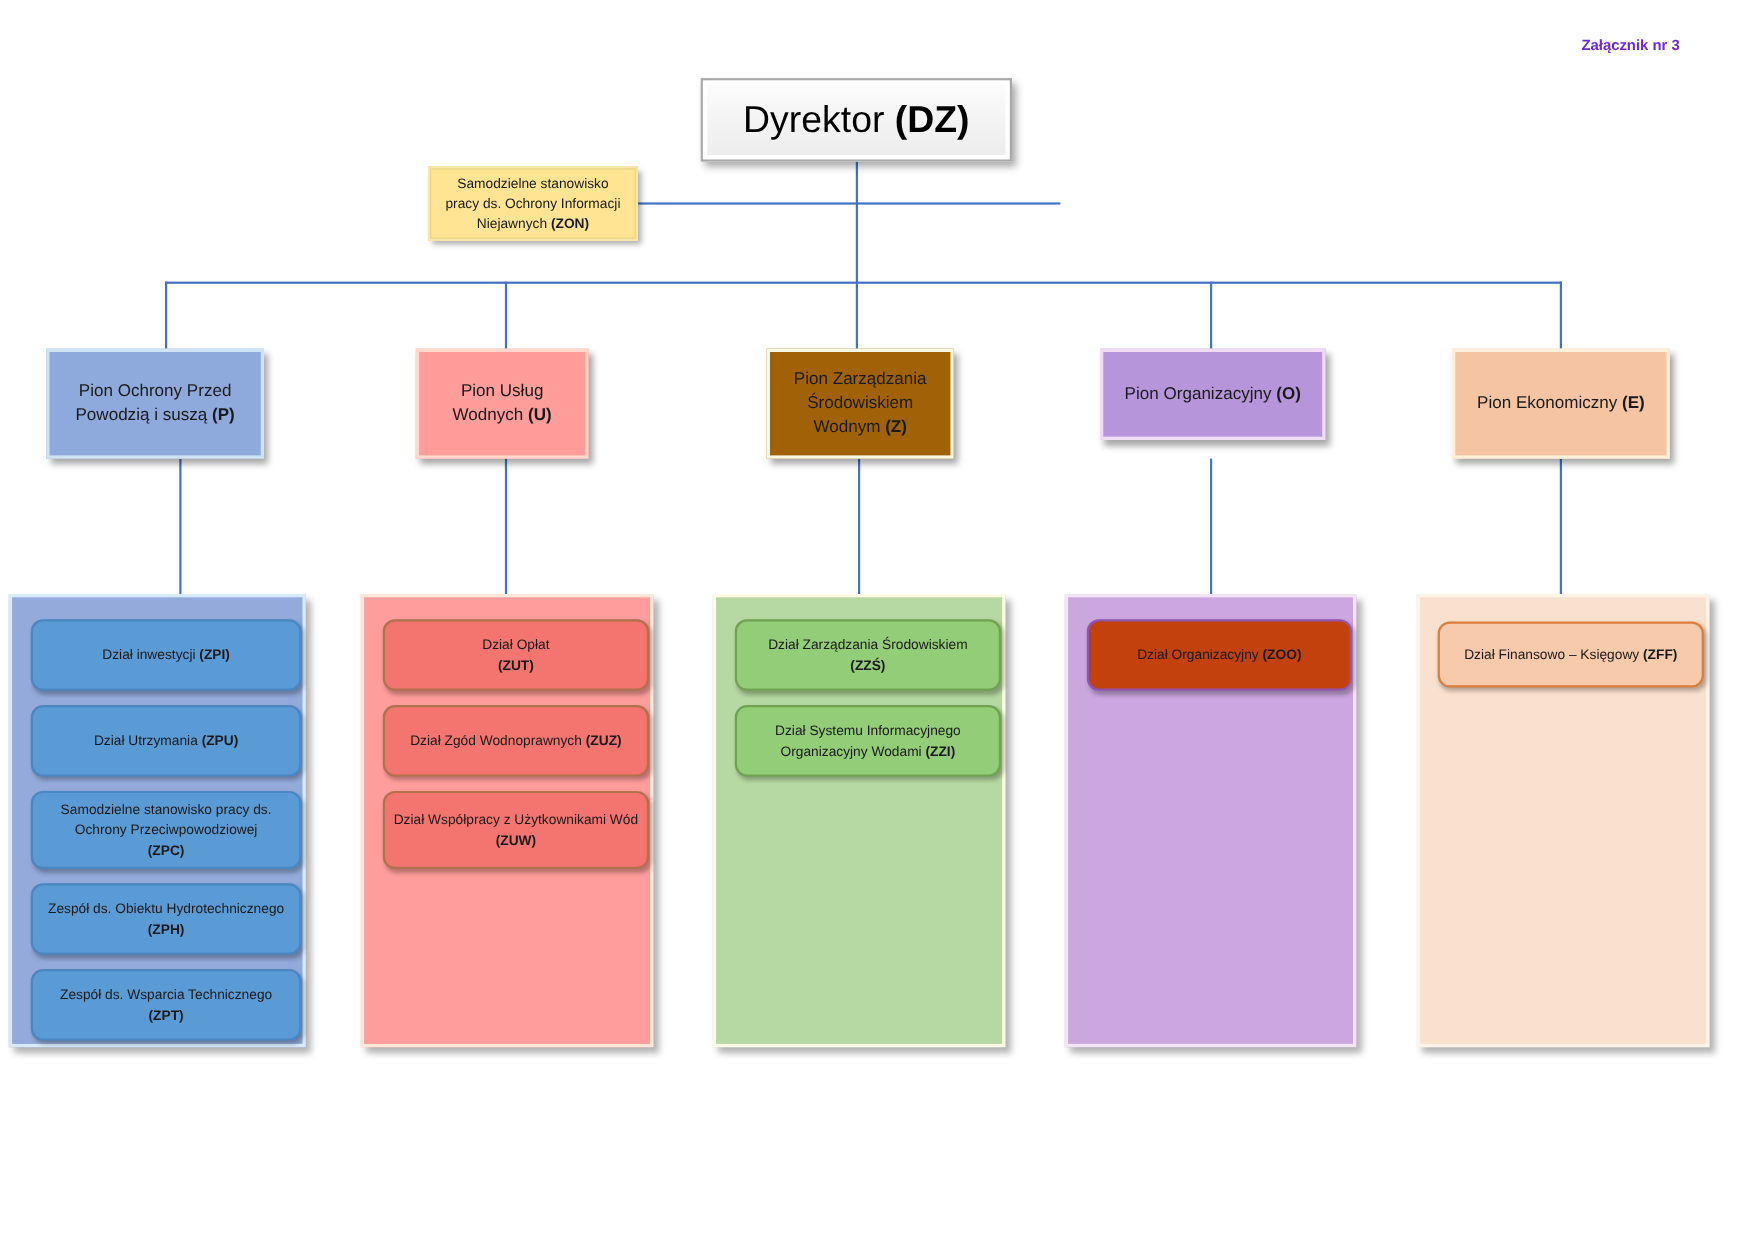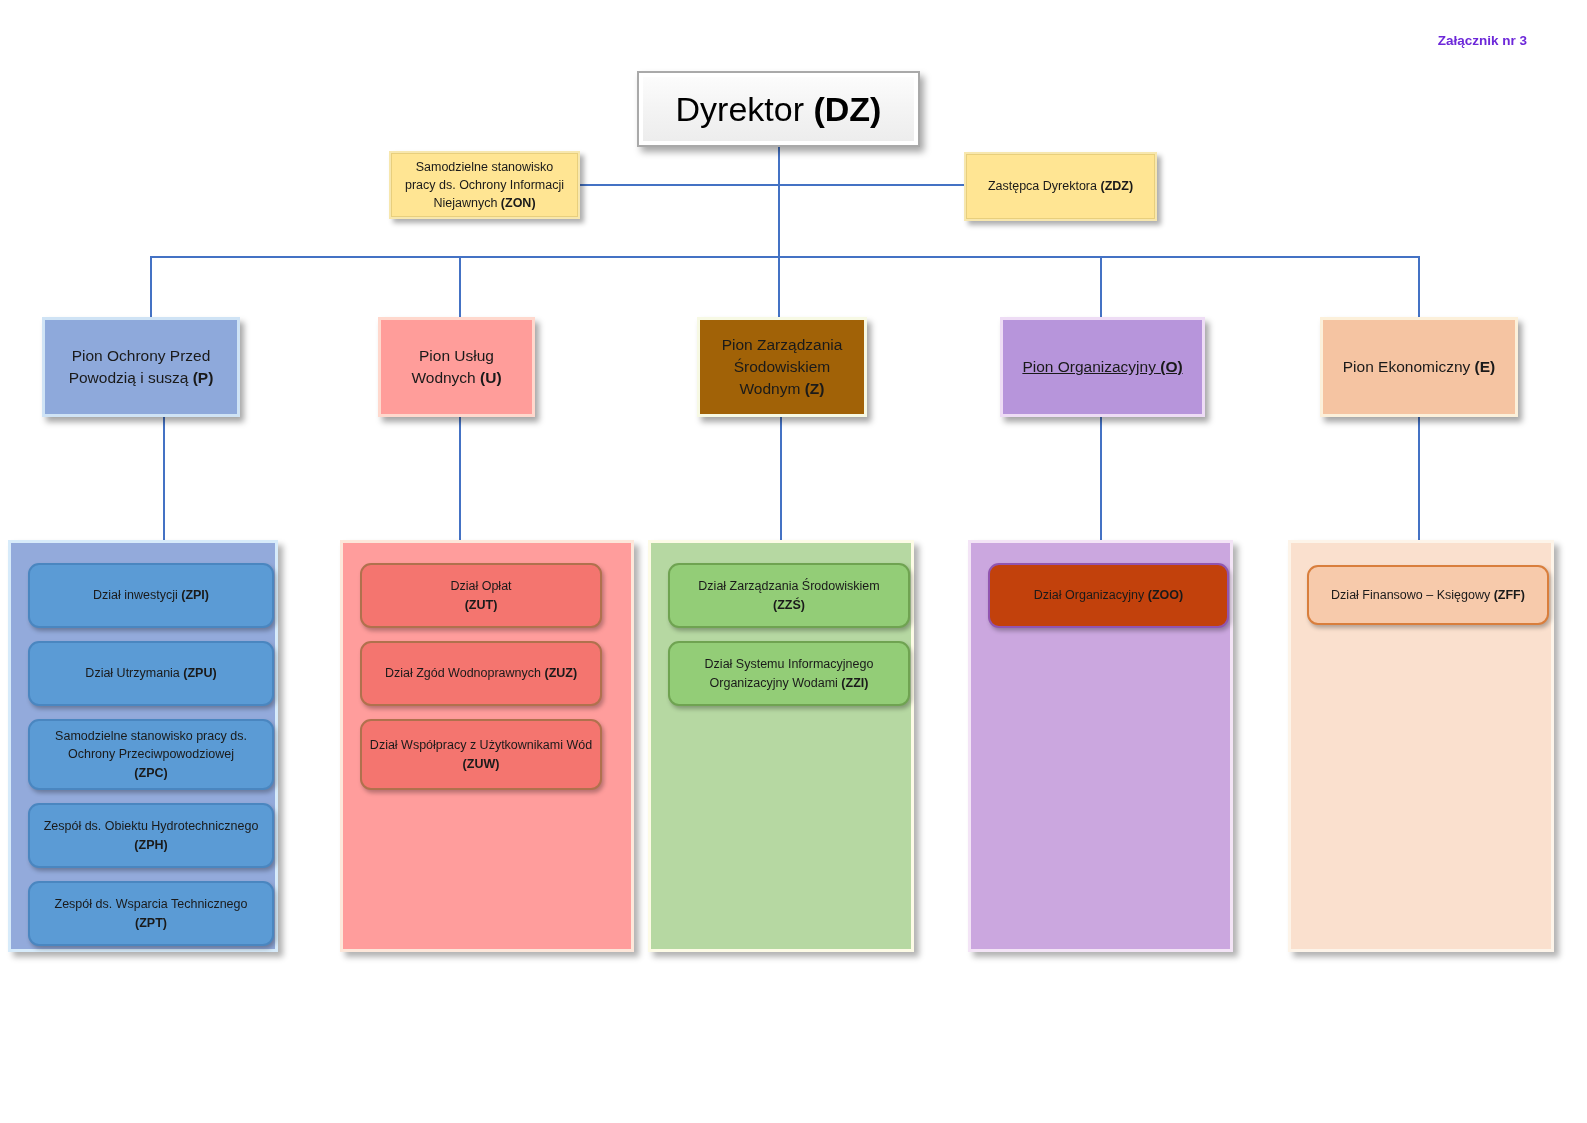--- a/index.html
+++ b/index.html
@@ -96,23 +96,20 @@
   <div class="line vline" style="left:1100px;top:417px;height:123px;"></div>
   <div class="line vline" style="left:1418px;top:417px;height:123px;"></div>
 
   <div class="abs center director" style="left:637px;top:71px;width:283px;height:76px;">
     <span><span>Dyrektor</span>&nbsp;<b>(DZ)</b></span>
   </div>
 
   <div class="abs center staff" style="left:389px;top:151px;width:191px;height:68px;">
     <span><span>Samodzielne stanowisko pracy ds. Ochrony Informacji Niejawnych</span> <b>(ZON)</b></span>
   </div>
-  <div class="abs center staff" style="left:964px;top:152px;width:193px;height:69px;">
-    <span><span>Zastępca Dyrektora</span> <b>(ZDZ)</b></span>
-  </div>
 
   <div class="abs cont c1" style="left:8px;top:540px;width:270px;height:412px;">
     <div class="sub" style="left:17px;top:20px;width:230px;height:57px;">
       <span><span>Dział inwestycji</span> <b>(ZPI)</b></span>
     </div>
     <div class="sub" style="left:17px;top:98px;width:230px;height:57px;">
       <span><span>Dział Utrzymania</span> <b>(ZPU)</b></span>
     </div>
     <div class="sub" style="left:17px;top:176px;width:230px;height:63px;">
       <span><span>Samodzielne stanowisko pracy ds. Ochrony Przeciwpowodziowej</span><br><b>(ZPC)</b></span>
@@ -124,21 +121,21 @@
       <span><span>Zespół ds. Wsparcia Technicznego</span><br><b>(ZPT)</b></span>
     </div>
   </div>
   <div class="abs center pion c1" style="left:42px;top:317px;width:198px;height:100px;">
     <span><span>Pion Ochrony Przed Powodzią i suszą</span> <b>(P)</b></span>
   </div>
 
   <div class="abs center pion c2" style="left:378px;top:317px;width:157px;height:100px;">
     <span><span>Pion Usług Wodnych</span> <b>(U)</b></span>
   </div>
-  <div class="abs cont c2" style="left:340px;top:540px;width:294px;height:412px;">
+  <div class="abs cont c2" style="left:328px;top:540px;width:266px;height:412px;">
     <div class="sub" style="left:17px;top:20px;width:226px;height:57px;">
       <span><span>Dział Opłat</span><br><b>(ZUT)</b></span>
     </div>
     <div class="sub" style="left:17px;top:98px;width:226px;height:57px;">
       <span><span>Dział Zgód Wodnoprawnych</span> <b>(ZUZ)</b></span>
     </div>
     <div class="sub" style="left:17px;top:176px;width:226px;height:63px;">
       <span><span>Dział Współpracy z Użytkownikami Wód</span> <b>(ZUW)</b></span>
     </div>
   </div>
@@ -148,21 +145,21 @@
   </div>
   <div class="abs cont c3" style="left:648px;top:540px;width:266px;height:412px;">
     <div class="sub" style="left:17px;top:20px;width:226px;height:57px;">
       <span><span>Dział Zarządzania Środowiskiem</span><br><b>(ZZŚ)</b></span>
     </div>
     <div class="sub" style="left:17px;top:98px;width:226px;height:57px;">
       <span><span>Dział Systemu Informacyjnego Organizacyjny Wodami</span> <b>(ZZI)</b></span>
     </div>
   </div>
 
-  <div class="abs center pion c4" style="left:1000px;top:317px;width:205px;height:100px;text-decoration:underline;">
+  <div class="abs center pion c4" style="left:1000px;top:317px;width:205px;height:83px;">
     <span><span>Pion Organizacyjny</span> <b>(O)</b></span>
   </div>
   <div class="abs cont c4" style="left:968px;top:540px;width:265px;height:412px;">
     <div class="sub" style="left:17px;top:20px;width:225px;height:57px;">
       <span><span>Dział Organizacyjny</span> <b>(ZOO)</b></span>
     </div>
   </div>
 
   <div class="abs center pion c5" style="left:1320px;top:317px;width:198px;height:100px;">
     <span><span>Pion Ekonomiczny</span> <b>(E)</b></span>

